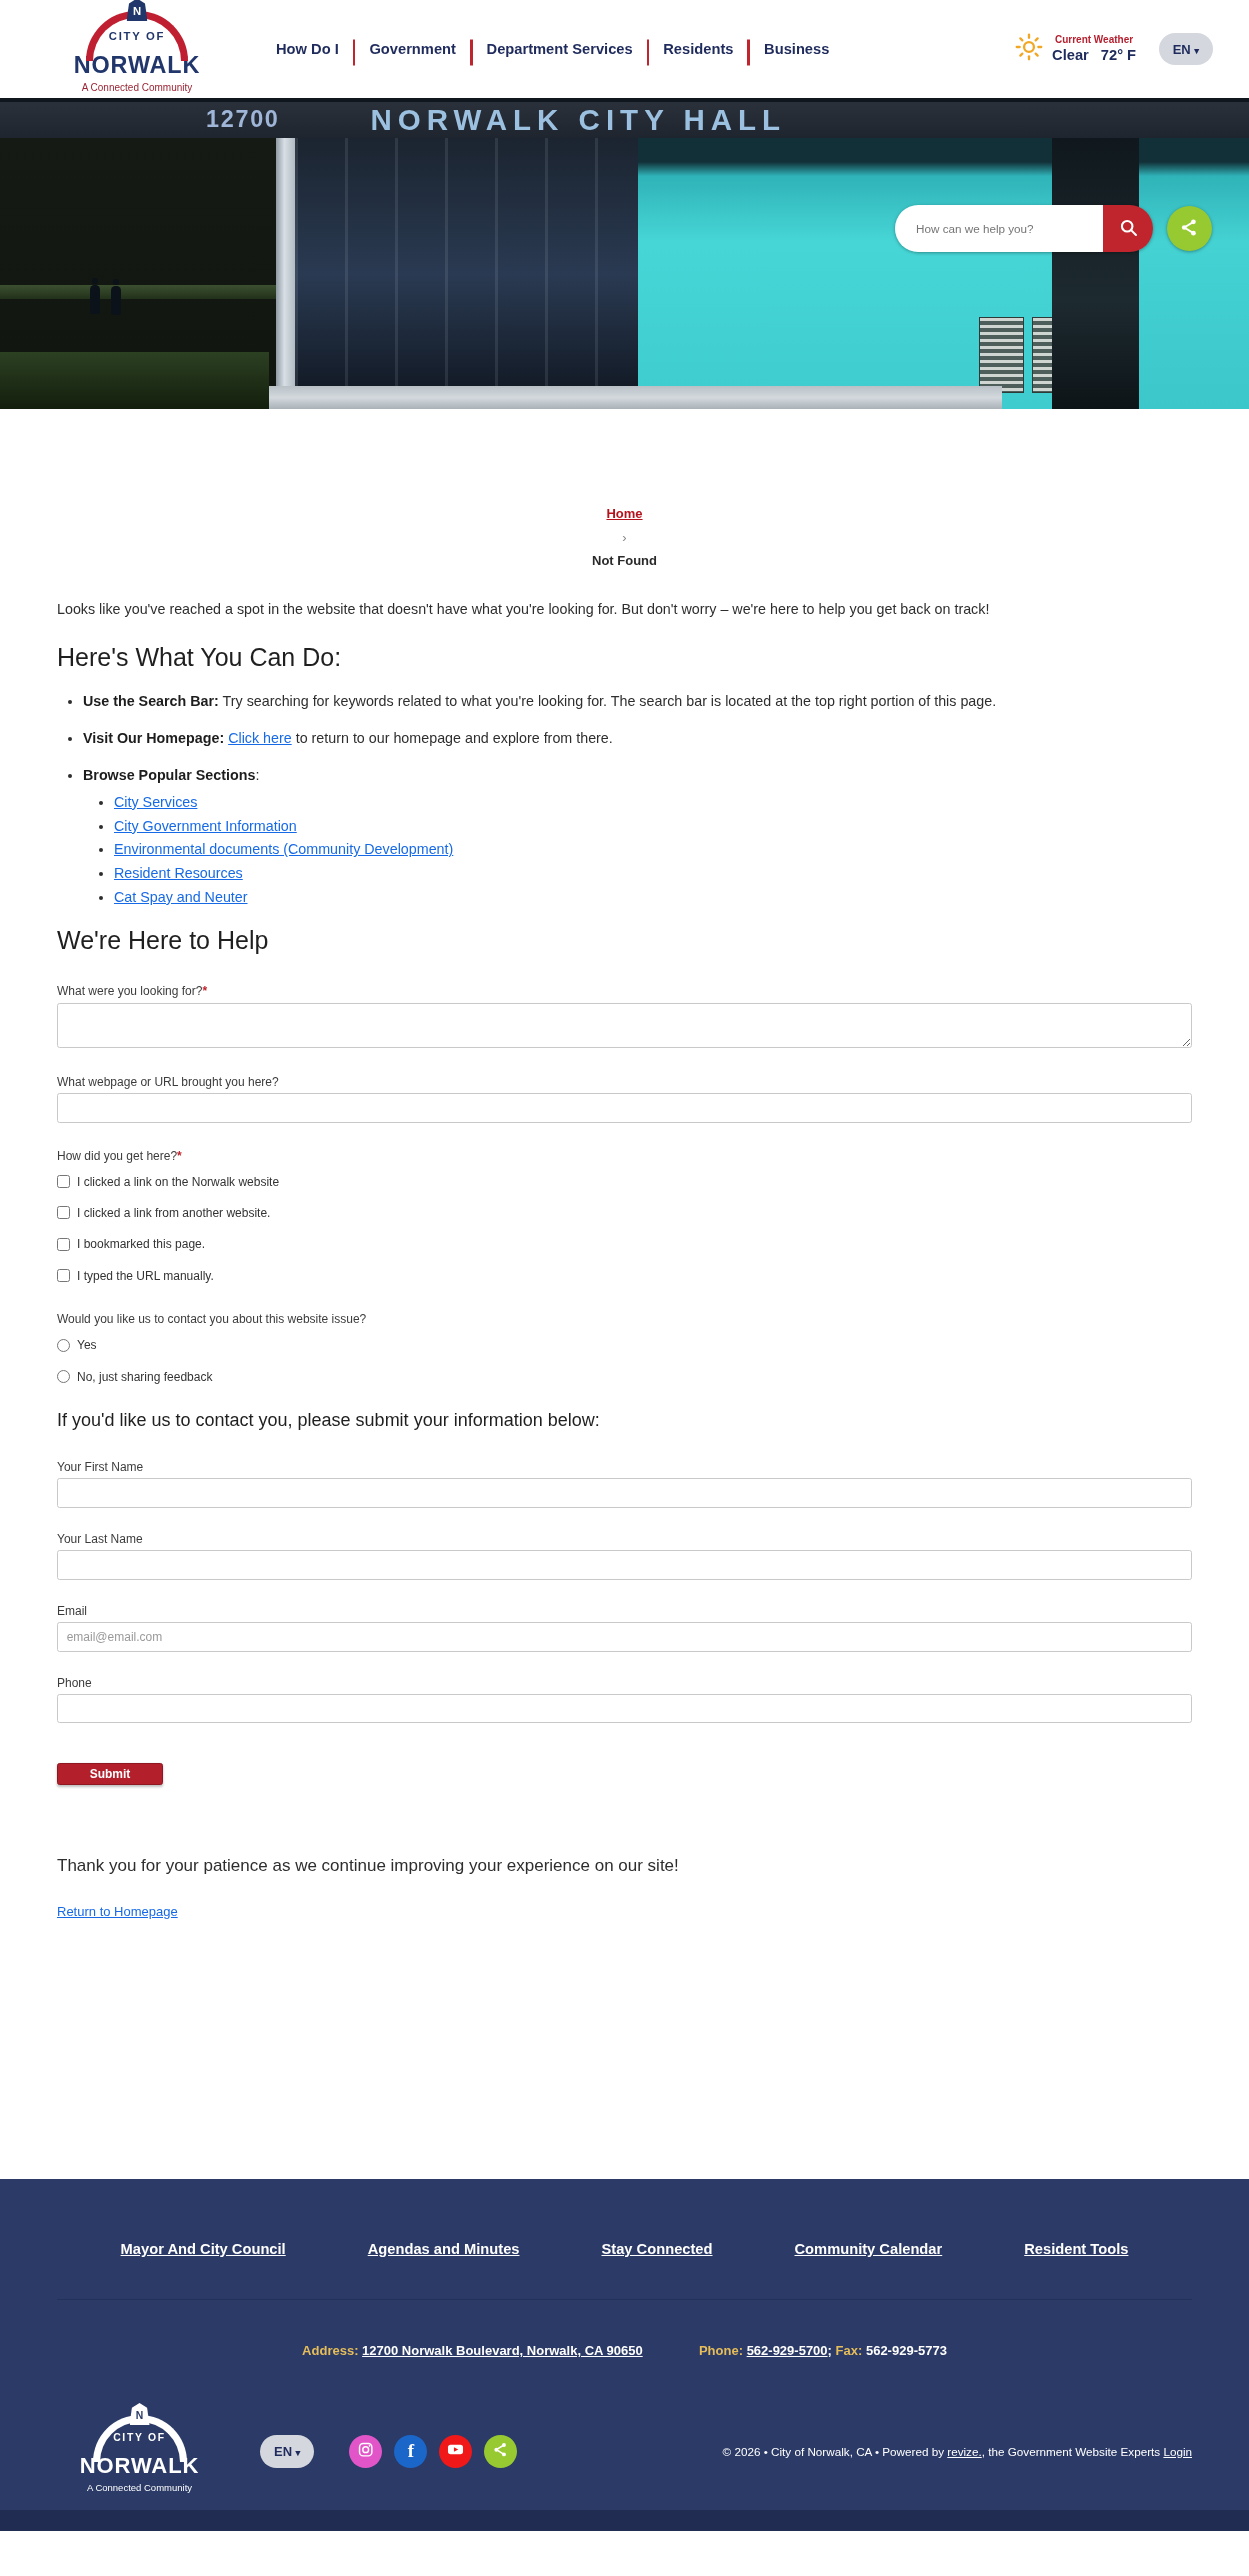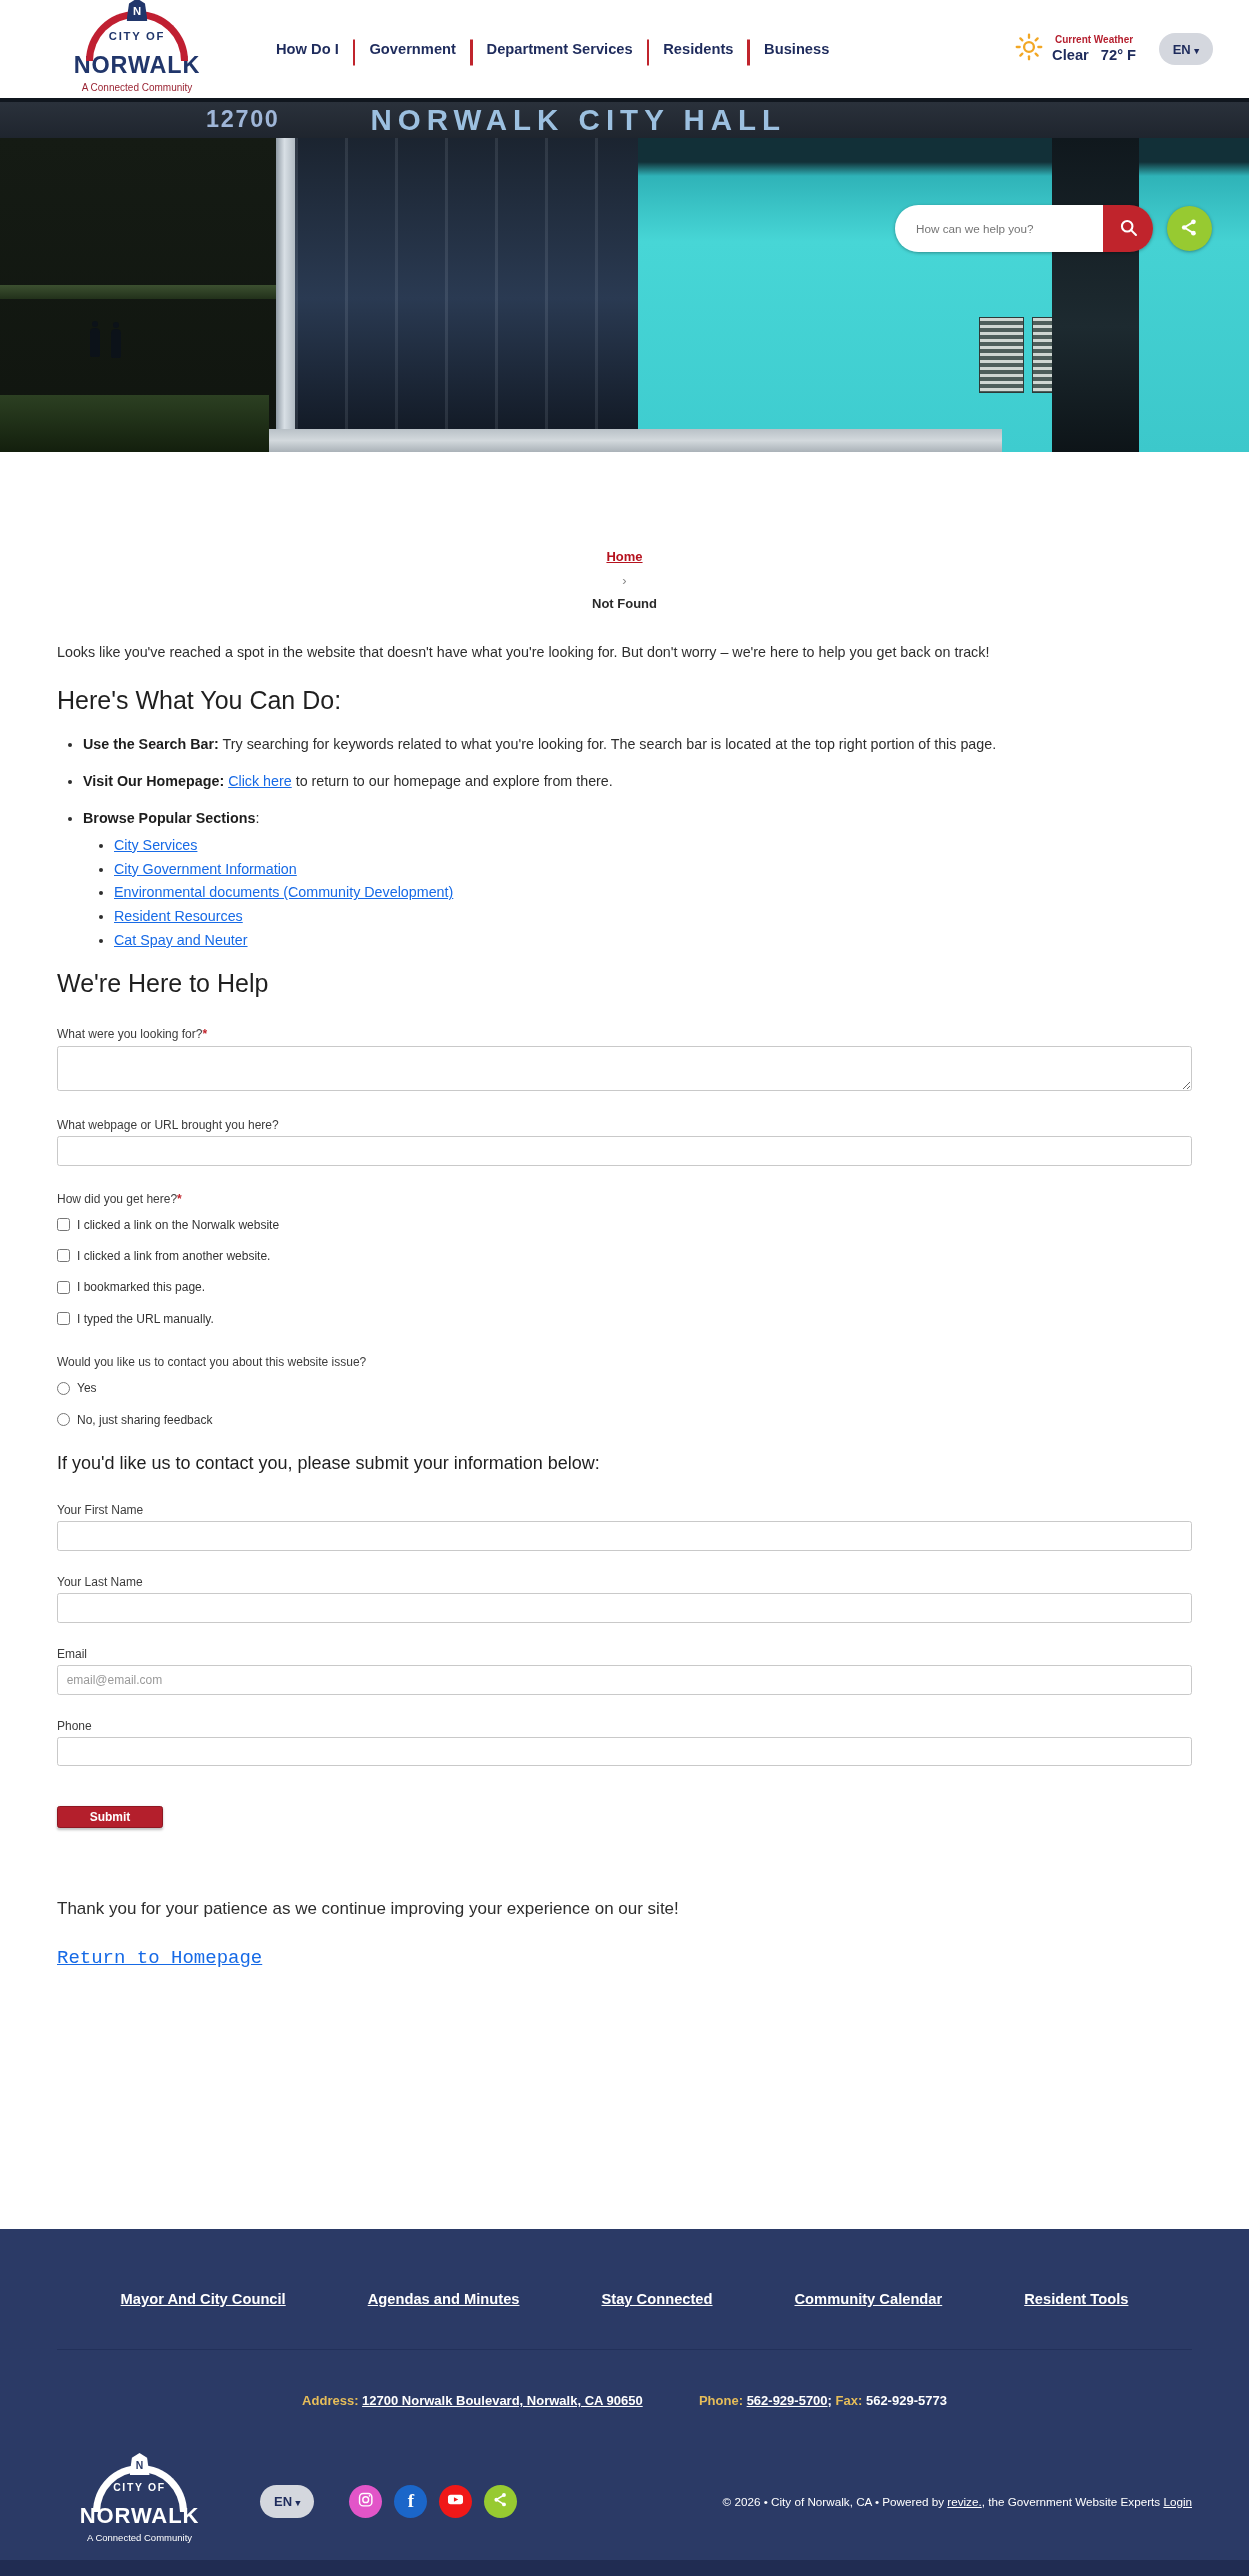--- a/index.html
+++ b/index.html
@@ -22,21 +22,21 @@
   .header-right { margin-left:auto; display:flex; align-items:flex-start; gap:22.6px; }
   .weather { display:flex; align-items:center; gap:8.7px; }
   .weather-text { text-align:center; }
   .weather-label { color:#b51f2e; font-size:10px; font-weight:bold; }
   .weather-cond { color:#1e2b5c; font-size:14.7px; font-weight:bold; margin-top:1.7px; }
   .weather-cond .temp { margin-left:12px; }
   .lang-pill { background:#d4d7de; border:none; border-radius:17.4px; padding:8.7px 14px; font-size:13px; font-weight:bold; color:#1e2b5c; cursor:pointer; font-family:inherit; }
   .lang-pill .caret { font-size:9.5px; margin-left:3.5px; }
 
   
-  .hero { position:relative; height:354px; overflow:hidden; background:#10161e; }
+  .hero { position:relative; height:311px; overflow:hidden; background:#10161e; }
   .sign-band { position:absolute; left:0; right:0; top:3.5px; height:36px; background:linear-gradient(180deg,#2a313b,#1f252e); display:flex; align-items:center; }
   .sign-number { color:#9fb6d8; font-weight:bold; font-size:23.4px; letter-spacing:1.7px; margin-left:206px; }
   .sign-title { color:#9cc0e0; font-weight:bold; font-size:29.5px; letter-spacing:6px; margin-left:91px; }
   .facade { position:absolute; left:0; right:0; top:40px; bottom:0; background:linear-gradient(180deg,#151b14,#10150f); }
   .glass { position:absolute; left:295px; width:343px; top:0; bottom:23.4px;
     background:linear-gradient(180deg,#1b2430,#2a3a52 55%,#131b27);
   }
   .glass:after { content:""; position:absolute; inset:0; background:repeating-linear-gradient(90deg, rgba(220,230,240,0.10) 0 2.6px, transparent 2.6px 50px); }
   .pillar { position:absolute; left:276px; width:21px; top:0; bottom:23.4px; background:linear-gradient(90deg,#8f9aa4,#d8dfe5 40%,#aab4bc); }
   .teal-main { position:absolute; left:638px; width:415px; top:0; bottom:0;
@@ -80,21 +80,21 @@
   .field-label { display:block; font-size:12px; color:#3c3c3c; margin-bottom:4.3px; }
   .req { color:#c0242c; font-weight:bold; }
   .text-input { width:100%; height:29.5px; border:0.9px solid #c9c9c9; border-radius:2.6px; padding:0 8.7px; font-size:12px; font-family:inherit; color:#333; }
   .text-input::placeholder { color:#9a9a9a; }
   textarea.text-area { width:100%; height:45px; border:0.9px solid #c9c9c9; border-radius:2.6px; padding:5.2px 8.7px; font-size:12px; font-family:inherit; resize:vertical; }
   .check-row, .radio-row { display:flex; align-items:center; gap:7px; margin-bottom:17.4px; font-size:12px; color:#333; }
   .check-row input, .radio-row input { width:13px; height:13px; accent-color:#555; cursor:pointer; }
   .submit-info { font-size:18px; font-weight:400; color:#1f1f1f; margin:26px 0 29.5px; }
   .submit-btn { margin-top:15.6px; width:106px; height:22px; background:#b41f2c; border:0.9px solid #8e1722; border-radius:2.6px; color:#fff; font-size:12px; font-weight:bold; cursor:pointer; font-family:inherit; box-shadow:0 1.7px 2.6px rgba(0,0,0,0.25); }
   .thanks { font-size:17px; margin-top:71px; }
-  .return-link { display:inline-block; margin-top:28px; font-size:19px;font-family:Liberation Mono, monospace; }
+  .return-link { display:inline-block; margin-top:28px; font-size:13px; }
 
   
   .site-footer { background:#2b3a66; color:#fff; }
   .footer-inner { padding:62px 57px 17.4px; }
   .footer-links { display:flex; justify-content:center; gap:82px; }
   .footer-links a { color:#fff; font-size:14.7px; font-weight:bold; text-decoration:underline; cursor:pointer; white-space:nowrap; }
   .footer-divider { margin-top:42px; border-bottom:1.7px solid #22305a; }
   .footer-address { margin-top:43px; text-align:center; font-size:13px; font-weight:bold; }
   .gold { color:#e6bd59; }
   .white-link { color:#fff; text-decoration:underline; cursor:pointer; }

